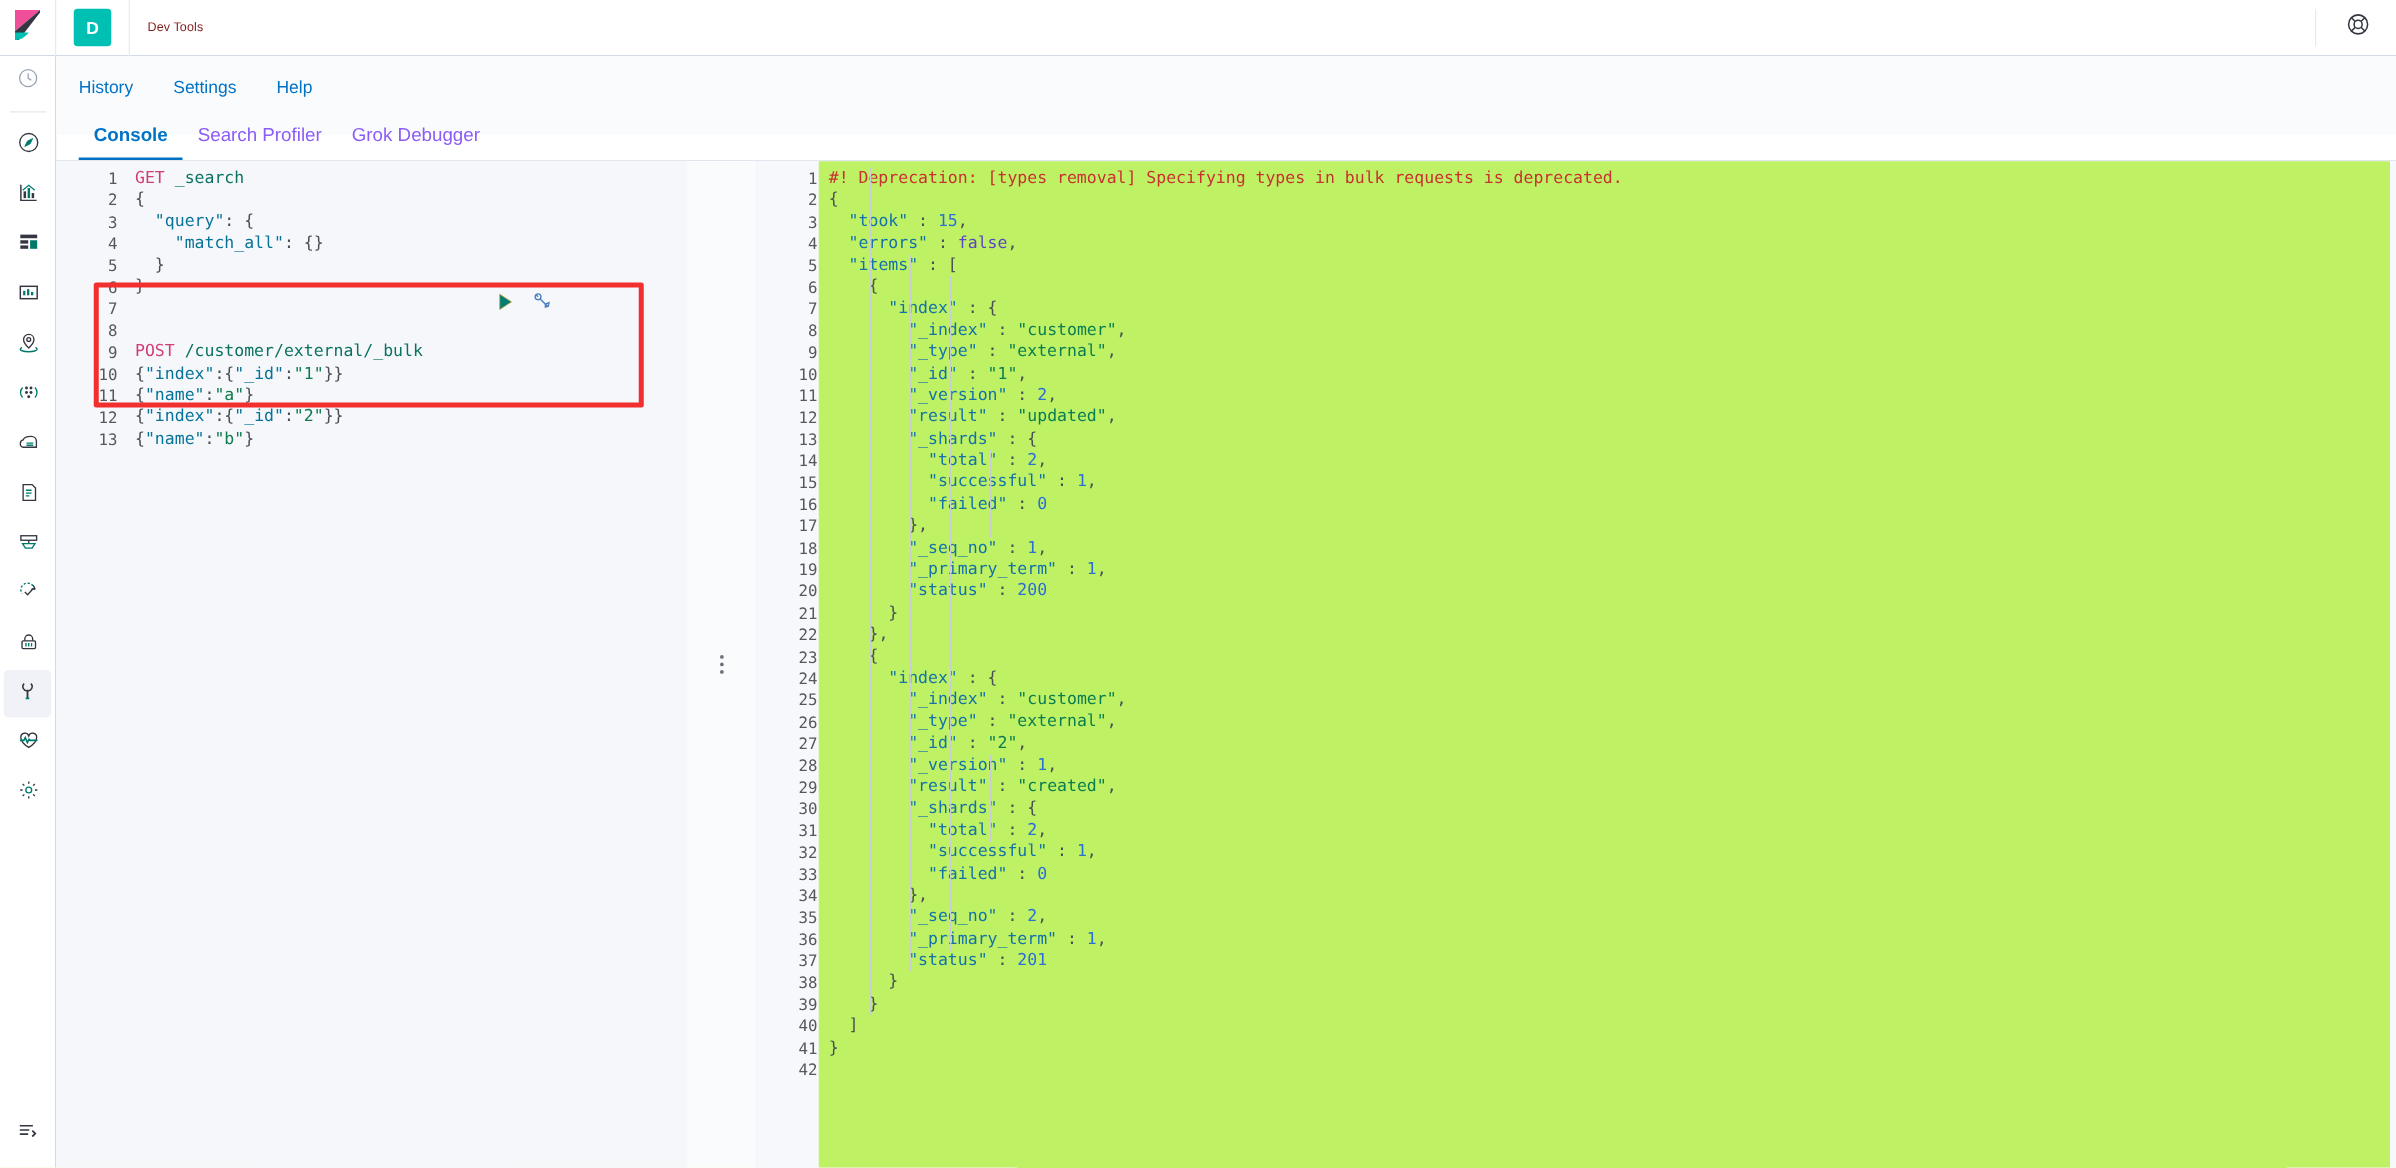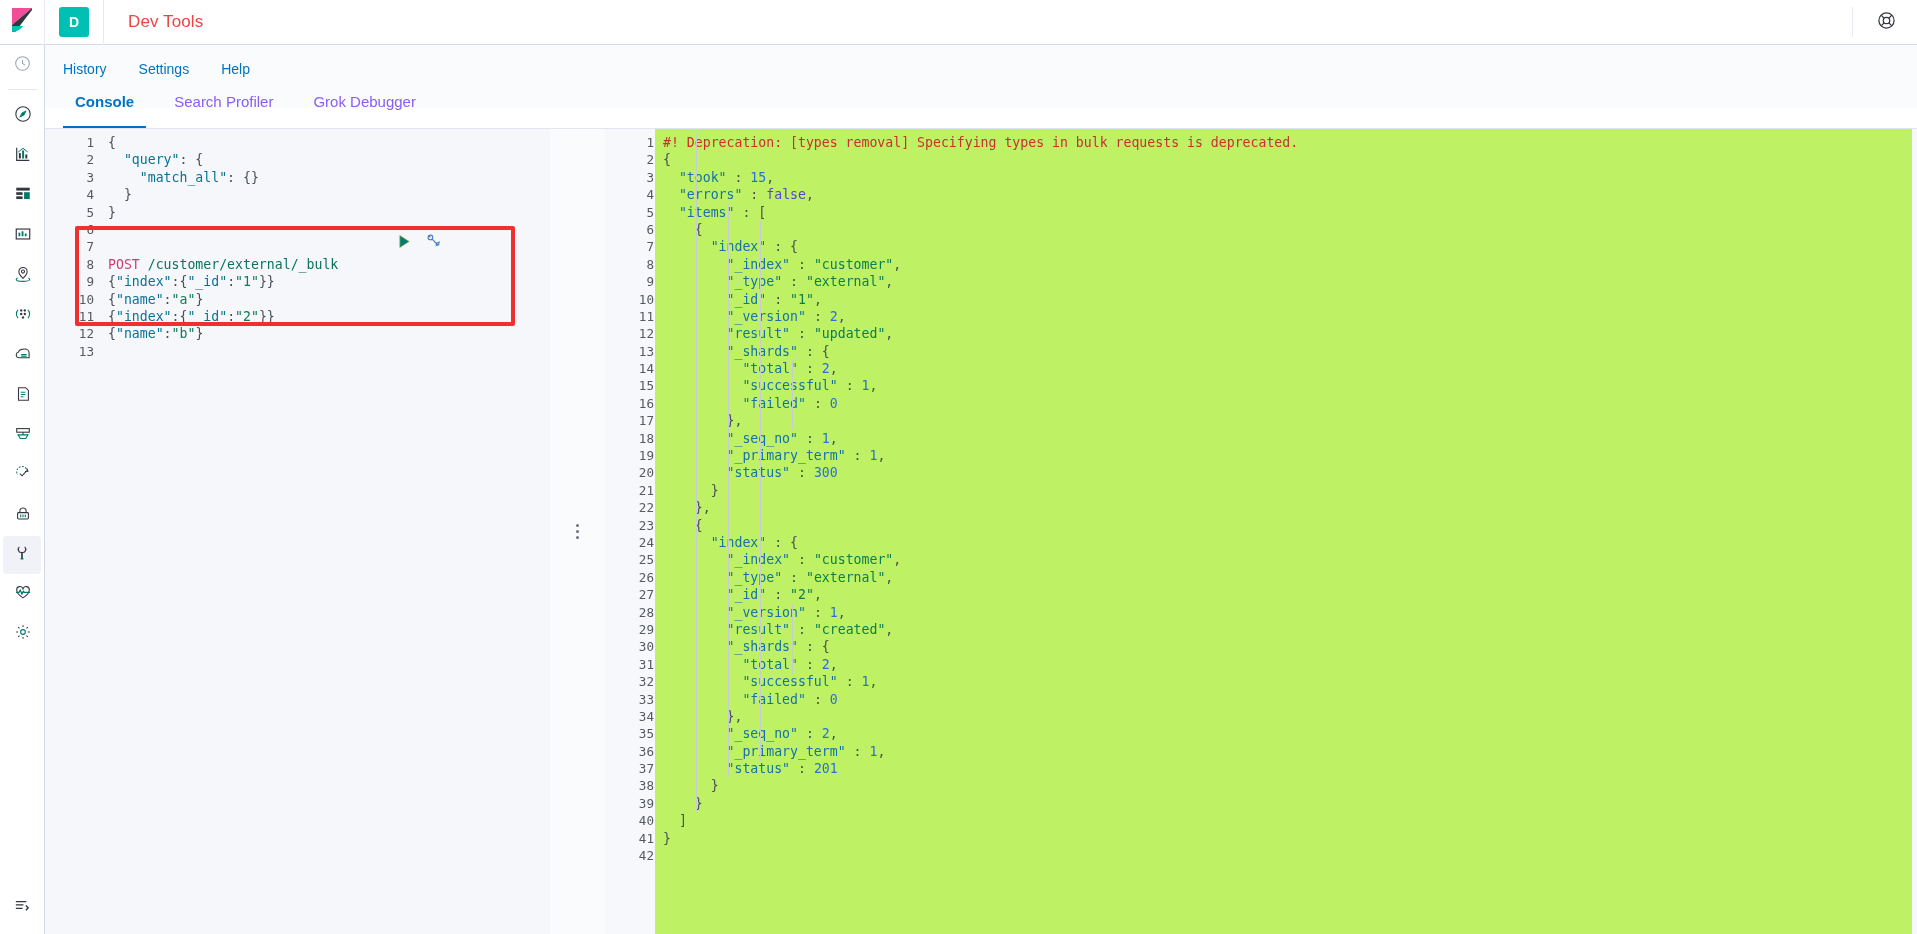--- a/index.html
+++ b/index.html
@@ -28,22 +28,22 @@
     border-radius: 3px;
     display: flex; align-items: center; justify-content: center;
     font-size: 14px; font-weight: 600;
     margin-left: 14px;
   }
   .header-divider {
     width: 1px; height: 45px; background: #e6ebf2;
     margin-left: 14px;
   }
   .app-title {
-    font-size: 17px; color: #ef4444; font-weight: 400;
-    margin-left: 24px; letter-spacing: 0.1px;
+    font-size: 10px; color: #7f1d1d; font-weight: 400;
+    margin-left: 14px; letter-spacing: 0.1px;
   }
   .header-right {
     margin-left: auto; display: flex; align-items: center; height: 45px;
   }
   .header-right .hdr-div {
     width: 1px; height: 30px; background: #e6ebf2; margin-right: 16px;
   }
   .help-icon-btn {
     width: 34px; height: 34px; margin-right: 14px;
     display: flex; align-items: center; justify-content: center;
@@ -80,22 +80,22 @@
     display: flex; align-items: center;
     padding: 16px 0 0 18px; gap: 32px;
   }
   .nav-link {
     font-size: 14px; color: #0073c7; cursor: pointer;
   }
   
   .tabs-row {
     position: absolute; top: 87px; left: 45px;
     width: 1872px; height: 42px;
-    display: flex; 
-    padding-left: 18px; gap: 16px;
+    display: flex; align-items: flex-end;
+    padding-left: 18px; gap: 0;
     background: transparent;
   }
   .tab {
     font-size: 15px; color: #8b5cf6;
     padding: 6px 12px 12px 12px;
     cursor: pointer; position: relative;
   }
   .tab.active { color: #0073c7; font-weight: 600; }
   .tab.active::after {
     content: ""; position: absolute;
@@ -444,20 +444,21 @@
         <div class="ln">6<span class="fold">▴</span></div>
         <div class="ln">7</div>
         <div class="ln">8</div>
         <div class="ln">9</div>
         <div class="ln">10</div>
         <div class="ln">11</div>
         <div class="ln">12</div>
         <div class="ln">13</div>
       </div>
     <div class="req-content code-wrap code-col" id="req-code">
+        <div class="code-line code-text"><span class="t-method">GET</span><span class="t-plain"> </span><span class="t-url">_search</span></div>
         <div class="code-line code-text"><span class="t-punct">{</span></div>
         <div class="code-line code-text"><span class="t-plain">  </span><span class="t-key">"query"</span><span class="t-punct">: {</span></div>
         <div class="code-line code-text"><span class="t-plain">    </span><span class="t-key">"match_all"</span><span class="t-punct">: {}</span></div>
         <div class="code-line code-text"><span class="t-plain">  </span><span class="t-punct">}</span></div>
         <div class="code-line code-text"><span class="t-punct">}</span></div>
         <div class="code-line code-text">&nbsp;</div>
         <div class="code-line code-text">&nbsp;</div>
         <div class="code-line code-text"><span class="t-method">POST</span><span class="t-plain"> </span><span class="t-url">/customer/external/_bulk</span></div>
         <div class="code-line code-text"><span class="t-punct">{</span><span class="t-key">"index"</span><span class="t-punct">:{</span><span class="t-key">"_id"</span><span class="t-punct">:</span><span class="t-str">"1"</span><span class="t-punct">}}</span></div>
         <div class="code-line code-text"><span class="t-punct">{</span><span class="t-key">"name"</span><span class="t-punct">:</span><span class="t-str">"a"</span><span class="t-punct">}</span></div>
@@ -557,21 +558,21 @@
         <div class="code-line code-text"><span class="t-plain">        </span><span class="t-jkey">"_id"</span><span class="t-punct"> : </span><span class="t-jstr">"1"</span><span class="t-punct">,</span></div>
         <div class="code-line code-text"><span class="t-plain">        </span><span class="t-jkey">"_version"</span><span class="t-punct"> : </span><span class="t-jnum">2</span><span class="t-punct">,</span></div>
         <div class="code-line code-text"><span class="t-plain">        </span><span class="t-jkey">"result"</span><span class="t-punct"> : </span><span class="t-jstr">"updated"</span><span class="t-punct">,</span></div>
         <div class="code-line code-text"><span class="t-plain">        </span><span class="t-jkey">"_shards"</span><span class="t-punct"> : {</span></div>
         <div class="code-line code-text"><span class="t-plain">          </span><span class="t-jkey">"total"</span><span class="t-punct"> : </span><span class="t-jnum">2</span><span class="t-punct">,</span></div>
         <div class="code-line code-text"><span class="t-plain">          </span><span class="t-jkey">"successful"</span><span class="t-punct"> : </span><span class="t-jnum">1</span><span class="t-punct">,</span></div>
         <div class="code-line code-text"><span class="t-plain">          </span><span class="t-jkey">"failed"</span><span class="t-punct"> : </span><span class="t-jnum">0</span></div>
         <div class="code-line code-text"><span class="t-plain">        </span><span class="t-punct">},</span></div>
         <div class="code-line code-text"><span class="t-plain">        </span><span class="t-jkey">"_seq_no"</span><span class="t-punct"> : </span><span class="t-jnum">1</span><span class="t-punct">,</span></div>
         <div class="code-line code-text"><span class="t-plain">        </span><span class="t-jkey">"_primary_term"</span><span class="t-punct"> : </span><span class="t-jnum">1</span><span class="t-punct">,</span></div>
-        <div class="code-line code-text"><span class="t-plain">        </span><span class="t-jkey">"status"</span><span class="t-punct"> : </span><span class="t-jnum">300</span></div>
+        <div class="code-line code-text"><span class="t-plain">        </span><span class="t-jkey">"status"</span><span class="t-punct"> : </span><span class="t-jnum">200</span></div>
         <div class="code-line code-text"><span class="t-plain">      </span><span class="t-punct">}</span></div>
         <div class="code-line code-text"><span class="t-plain">    </span><span class="t-punct">},</span></div>
         <div class="code-line code-text"><span class="t-plain">    </span><span class="t-punct">{</span></div>
         <div class="code-line code-text"><span class="t-plain">      </span><span class="t-jkey">"index"</span><span class="t-punct"> : {</span></div>
         <div class="code-line code-text"><span class="t-plain">        </span><span class="t-jkey">"_index"</span><span class="t-punct"> : </span><span class="t-jstr">"customer"</span><span class="t-punct">,</span></div>
         <div class="code-line code-text"><span class="t-plain">        </span><span class="t-jkey">"_type"</span><span class="t-punct"> : </span><span class="t-jstr">"external"</span><span class="t-punct">,</span></div>
         <div class="code-line code-text"><span class="t-plain">        </span><span class="t-jkey">"_id"</span><span class="t-punct"> : </span><span class="t-jstr">"2"</span><span class="t-punct">,</span></div>
         <div class="code-line code-text"><span class="t-plain">        </span><span class="t-jkey">"_version"</span><span class="t-punct"> : </span><span class="t-jnum">1</span><span class="t-punct">,</span></div>
         <div class="code-line code-text"><span class="t-plain">        </span><span class="t-jkey">"result"</span><span class="t-punct"> : </span><span class="t-jstr">"created"</span><span class="t-punct">,</span></div>
         <div class="code-line code-text"><span class="t-plain">        </span><span class="t-jkey">"_shards"</span><span class="t-punct"> : {</span></div>

